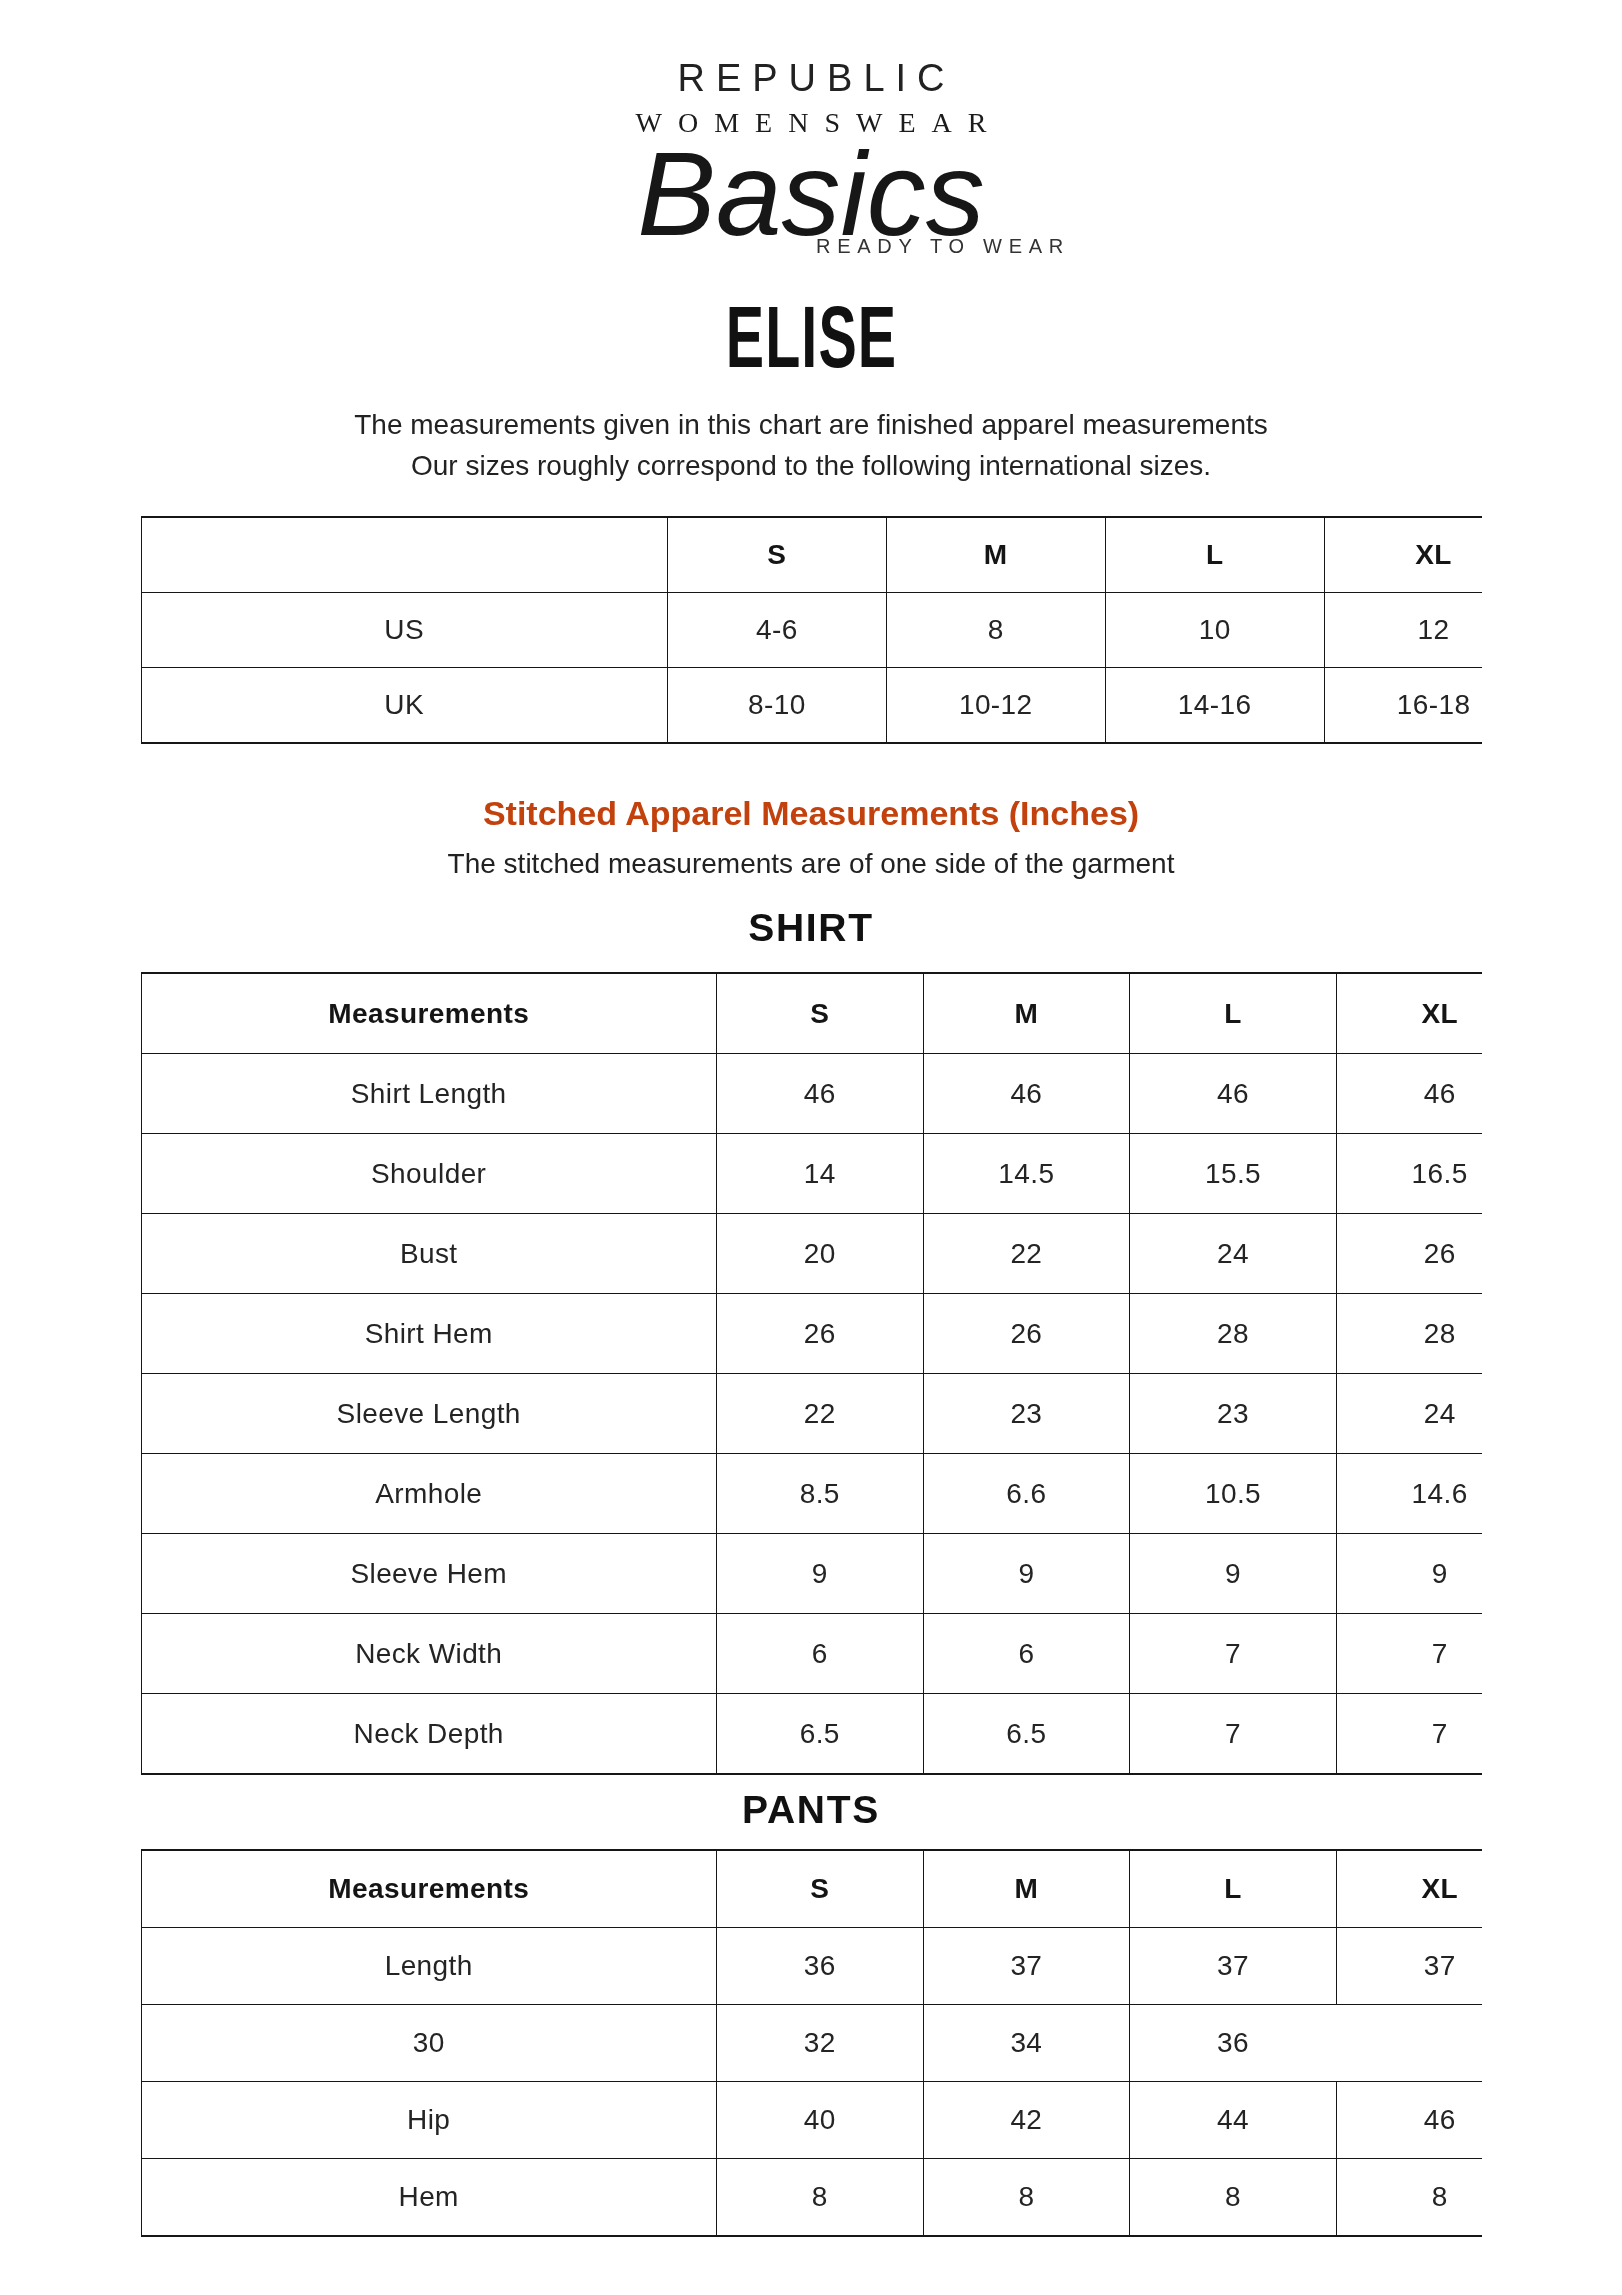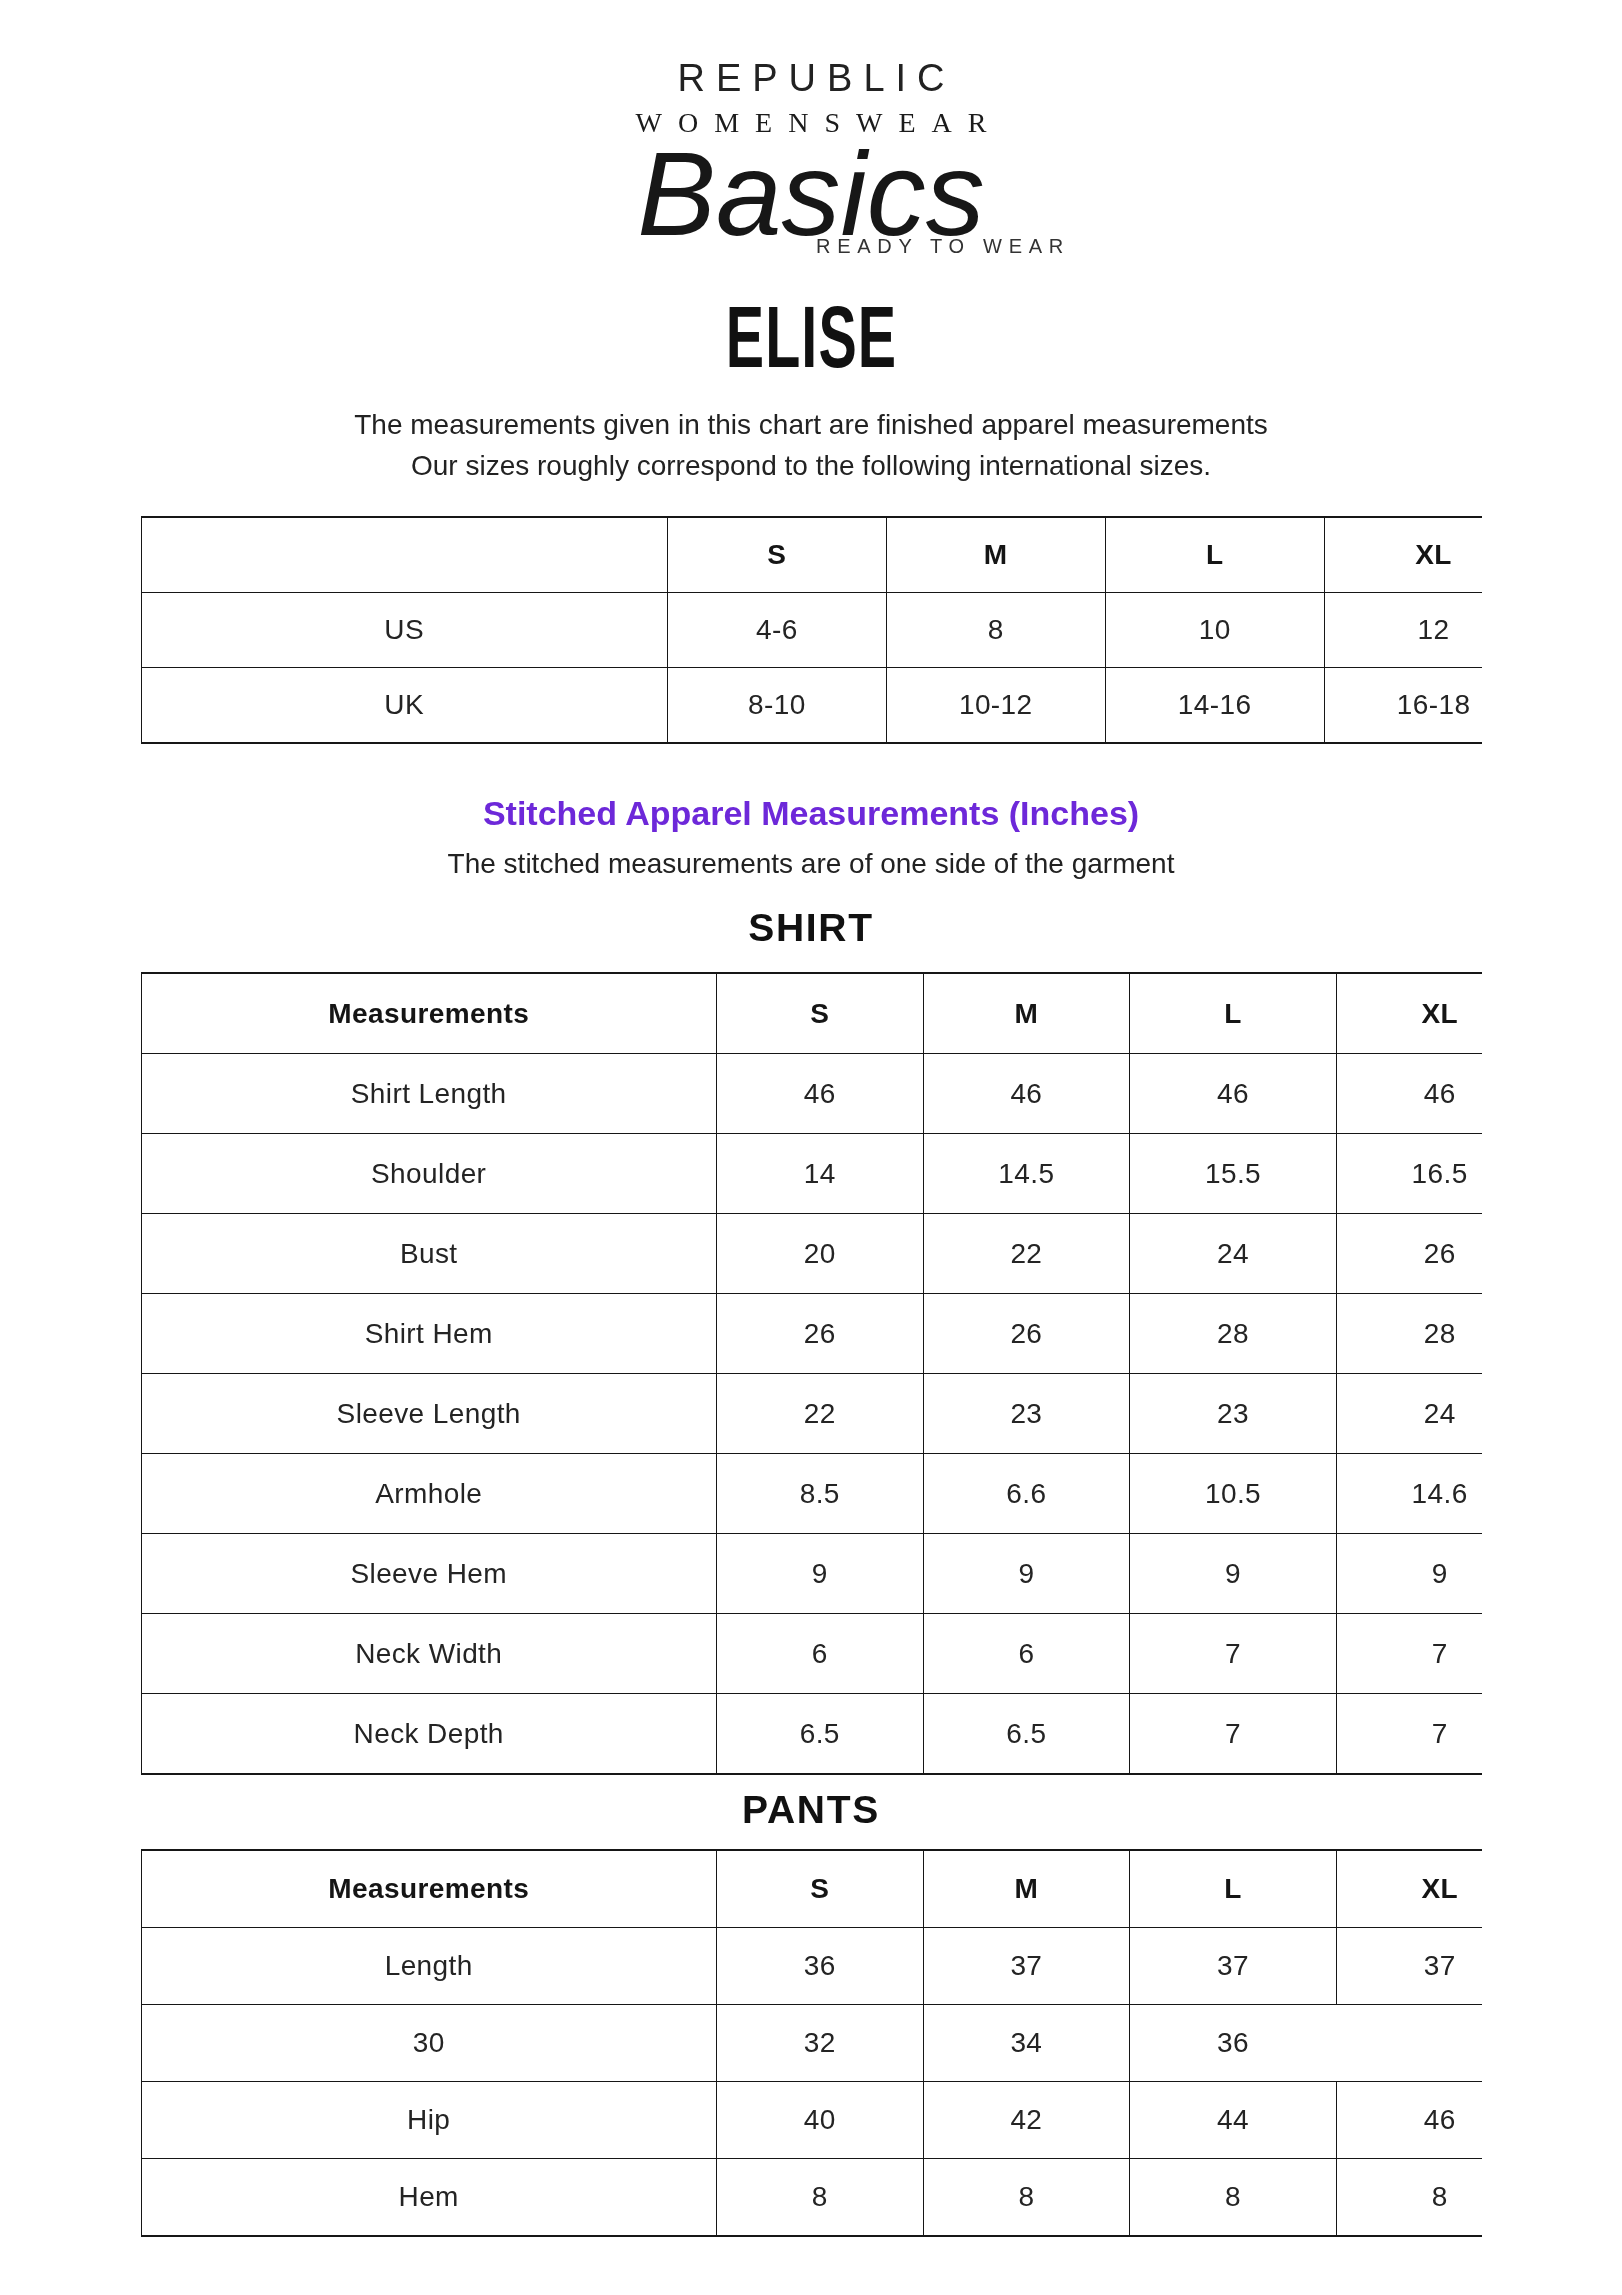--- a/index.html
+++ b/index.html
@@ -103,21 +103,21 @@
   .intl-table .trow { grid-template-columns: 37.5% 1fr 1fr 1fr 1fr; height: 74px; }
 
   .measure-table .trow { grid-template-columns: 41% 1fr 1fr 1fr 1fr; height: 79px; }
   .measure-table.pants .trow { height: 76px; }
 
   
   .section-heading {
     margin: 50px 0 0 0;
     font-size: 34px;
     font-weight: 700;
-    color: #6d28d9;
+    color: #c2410c;
   }
   .section-heading + .desc { margin-top: 10px; }
   .table-title {
     margin: 22px 0 0 0;
     font-size: 39px;
     font-weight: 700;
     letter-spacing: 1.7px;
     color: #111;
   }
   .table-title.shirt + .table { margin-top: 22px; }

